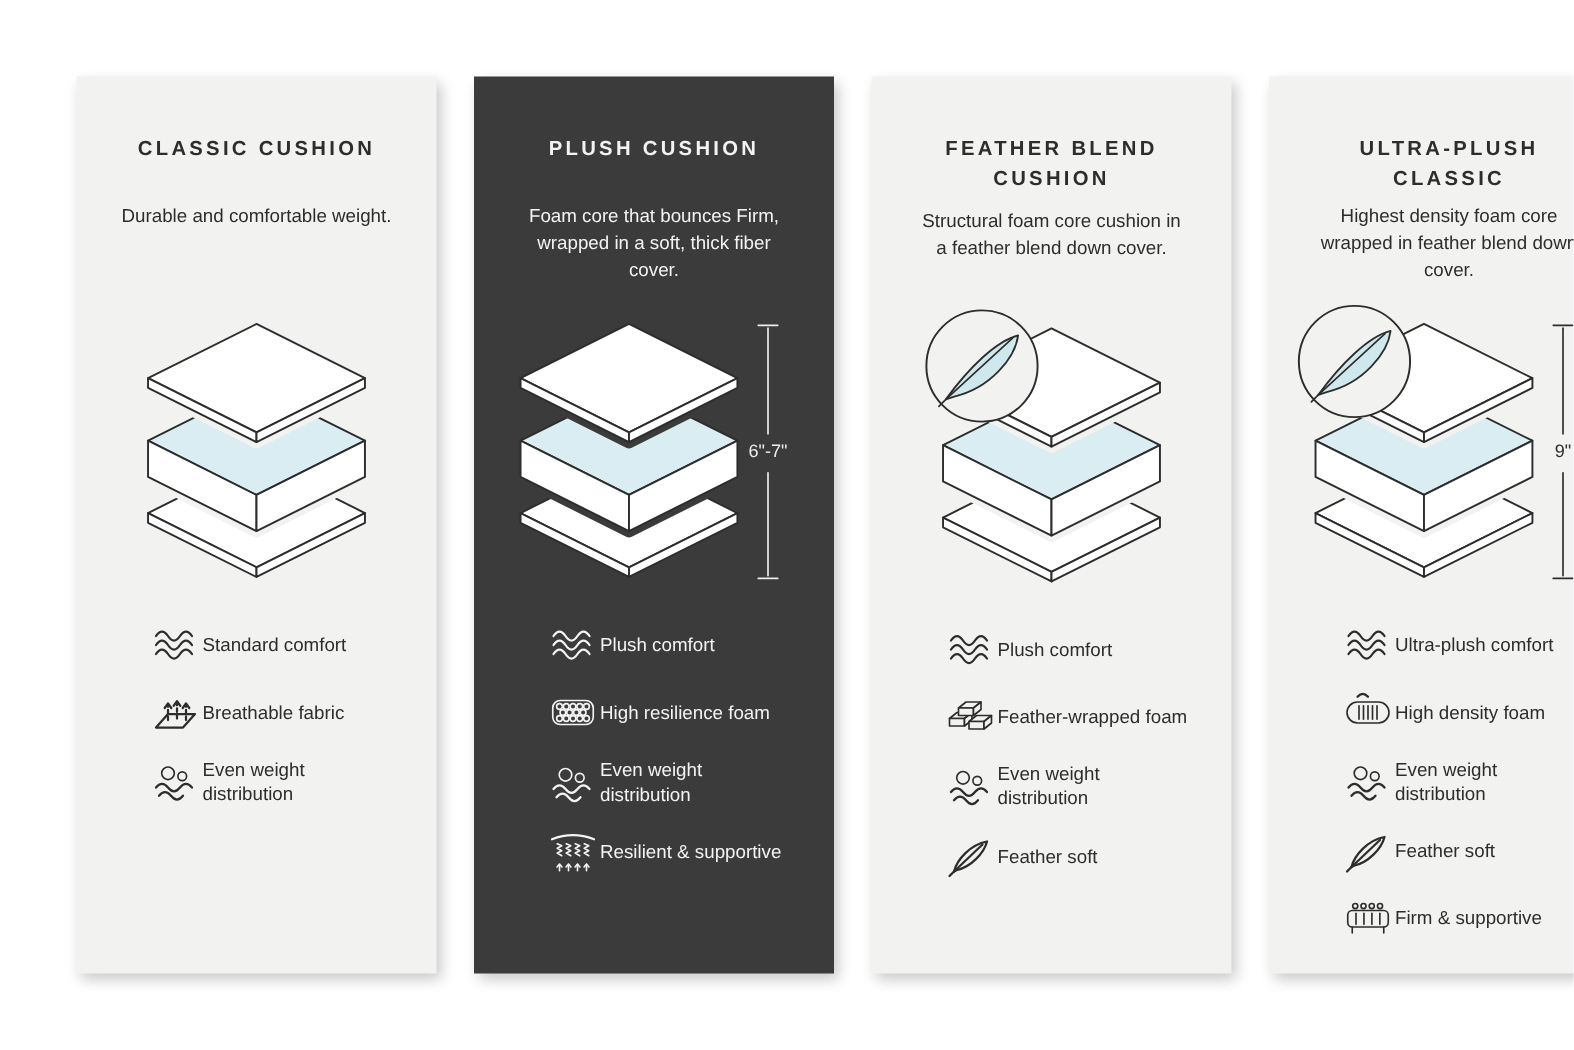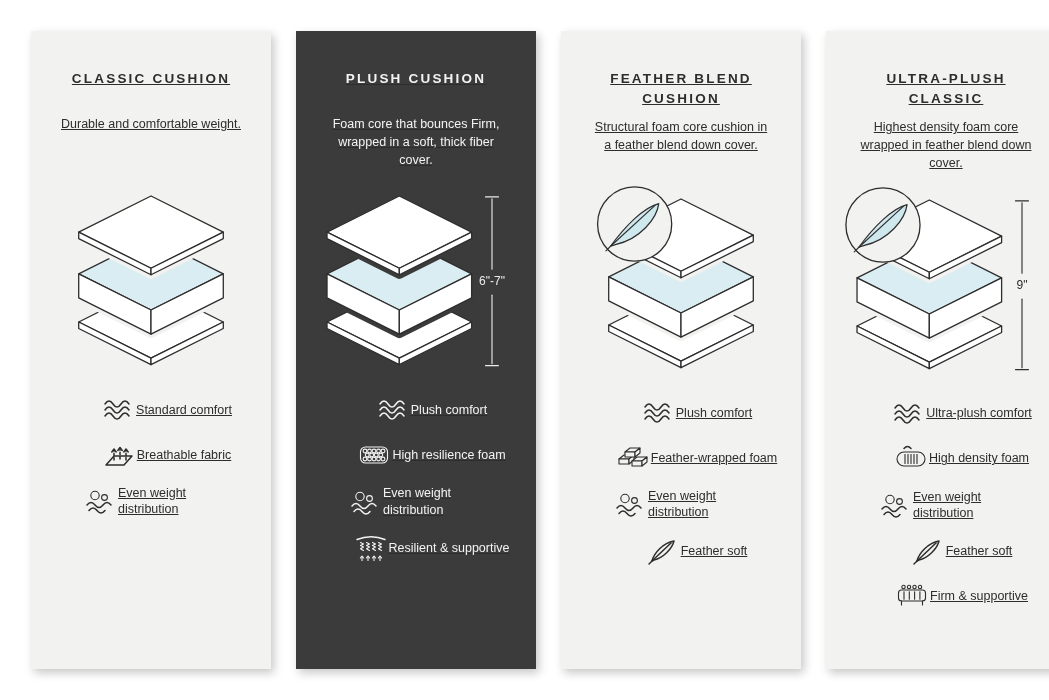--- a/index.html
+++ b/index.html
@@ -3,21 +3,21 @@
 <meta charset="utf-8">
 <style>
   html,body{margin:0;padding:0;}
   body{
     width:1049px;height:700px;background:#ffffff;
     font-family:"Liberation Sans", sans-serif;color:#2d2d2d;
     overflow:hidden;
   }
   .board{
     display:flex;gap:25px;box-sizing:border-box;
-    width:916px;height:700px;padding:31px;text-decoration:underline;
+    width:916px;height:700px;padding:51px;
   }
   .card{
     --cbg:#f2f2f1;
     flex:1;background:var(--cbg);
     box-shadow:3px 4px 9px rgba(0,0,0,.22);
     padding:38px 18px 24px 18px;box-sizing:border-box;
     display:flex;flex-direction:column;align-items:center;
   }
   .card--dark{--cbg:#3b3b3b;background:var(--cbg);color:#f3f3f3;}
   .card-title{
@@ -36,21 +36,21 @@
   .badge-feather{fill:#cfe8ee;stroke:#2d2d2d;stroke-width:1.3;stroke-linejoin:round;}
   .badge-line{fill:none;stroke:#2d2d2d;stroke-width:1.2;stroke-linecap:round;}
   .measure line{stroke:#2d2d2d;stroke-width:1.2;stroke-linecap:round;}
   .measure text{fill:#2d2d2d;font-size:13px;text-anchor:middle;}
   .card--dark .measure line{stroke:#ececec;}
   .card--dark .measure text{fill:#ececec;}
   .features{
     list-style:none;margin:22px 0 0 0;padding:0 0 0 30px;
     align-self:stretch;display:flex;flex-direction:column;gap:15px;
   }
-  .feature{display:flex;align-items:center;gap:0;justify-content:center;}
+  .feature{display:flex;align-items:center;gap:0;}
   .ficon{width:36px;height:30px;flex:none;}
   .ficon *{stroke:currentColor;fill:none;stroke-width:1.5;stroke-linecap:round;stroke-linejoin:round;}
   .ficon .thin, .ficon .thin *{stroke-width:1.1;}
   .ficon .dash, .ficon .dash *{stroke-dasharray:2.4 2;}
   .ficon .bgfill{fill:var(--cbg);}
   .feature-label{font-size:12.5px;line-height:1.3;max-width:132px;}
 </style>
 </head>
 <body>
 

